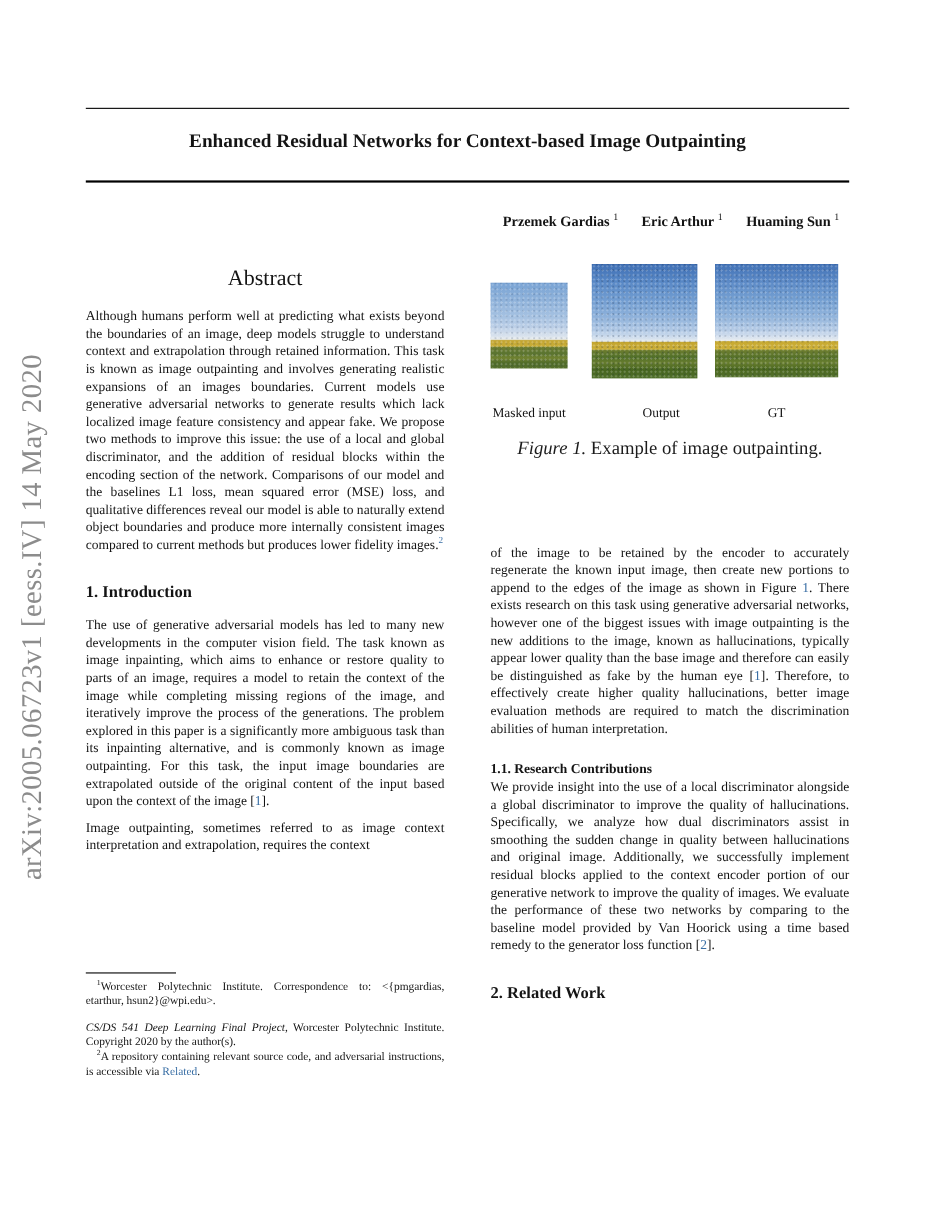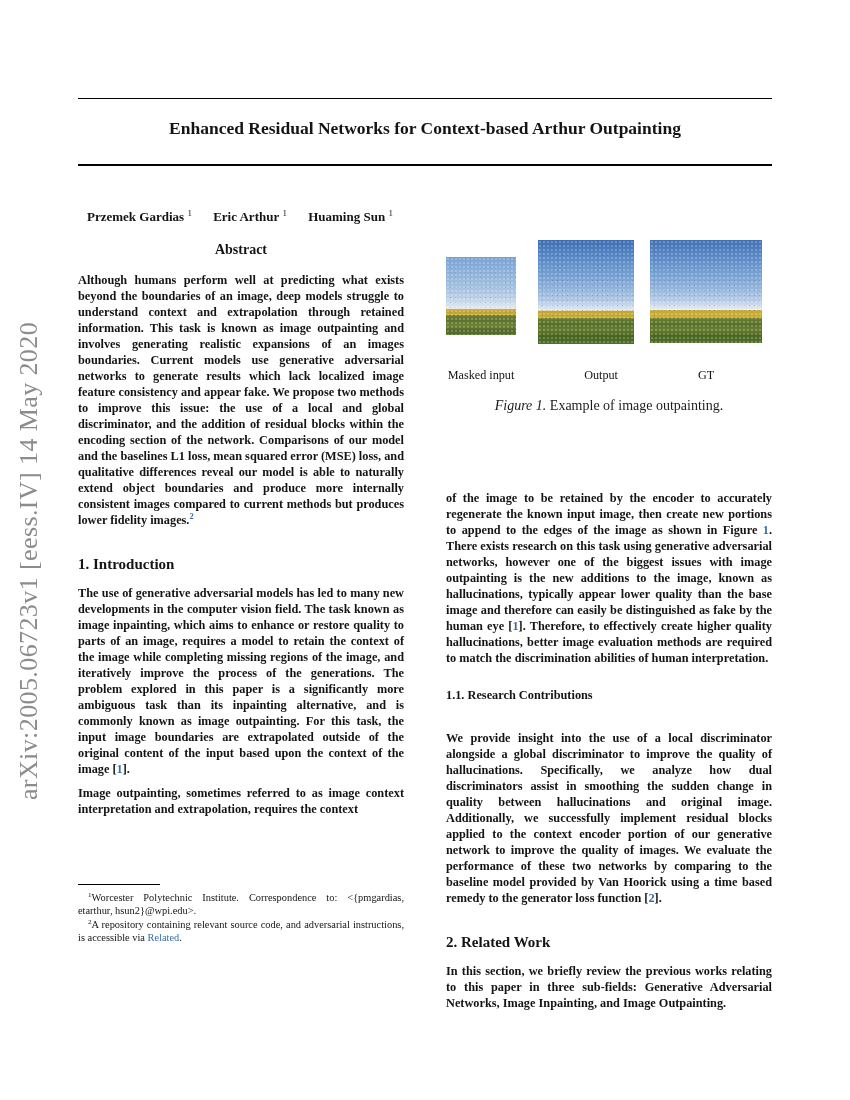--- a/index.html
+++ b/index.html
@@ -10,36 +10,36 @@
   }
   .arxiv-banner {
     position:absolute; left:-248px; top:545px; width:556px; height:32px;
     transform:rotate(-90deg); text-align:center; white-space:nowrap;
     font-size:26px; letter-spacing:0.4px; color:#8c8c8c;
   }
   .rule-top   { position:absolute; left:78px; top:98px;  width:694px; border-top:1.4px solid #000; }
   .paper-title{ position:absolute; left:78px; top:118px; width:694px; text-align:center;
                 font-size:17.5px; font-weight:bold; }
   .rule-thick { position:absolute; left:78px; top:164px; width:694px; border-top:2.6px solid #000; }
-  .authors    { position:absolute; left:78px; top:193px; width:694px; text-align:left;
-                font-size:13px; font-weight:bold;margin-top:16px; }
+  .authors    { position:absolute; left:78px; top:193px; width:694px; text-align:right;
+                font-size:13px; font-weight:bold; }
   .authors .author { margin:0 9px; }
   .authors sup { font-weight:normal; font-size:9px; }
 
   .col-left  { position:absolute; left:78px;  top:240px; width:326px; }
   .col-right { position:absolute; left:446px; top:240px; width:326px; }
 
-  .abstract-heading { text-align:center; font-size:14px; font-weight:bold; margin:2px 0 14px 0; }
+  .abstract-heading { text-align:center; font-size:20px; font-weight:normal; margin:2px 0 14px 0; }
   .abstract-body {
     margin:0 26px 0 27px; text-align:justify; hyphens:auto;
     font-size:12.3px; line-height:16.5px;
   }
   .sec-heading  { font-size:15px; font-weight:bold; margin:28px 0 12px 0; }
-  .sub-heading  { font-size:12.3px; font-weight:bold; margin:22px 0 27px 0; }
-  p.body { margin:0; text-align:justify; hyphens:auto; font-size:12.3px; line-height:16px;font-weight:bold; }
+  .sub-heading  { font-size:12.3px; font-weight:bold; margin:22px 0 0 0; }
+  p.body { margin:0; text-align:justify; hyphens:auto; font-size:12.3px; line-height:16px; }
   p.body + p.body { margin-top:8px; }
 
   sup { font-size:0.68em; line-height:0; }
   .link { color:#3a6fa5; text-decoration:none; cursor:pointer; }
   .it { font-style:italic; }
 
   
   .figure-images { position:relative; height:104px; }
   .landscape {
     position:absolute;
@@ -74,37 +74,37 @@
       linear-gradient(to bottom,
         #4272b6 0%, #5b89c6 15%, #75a0d2 32%, #93b5dc 47%, #b5cbe6 58%, #d3dfee 64%, #e8ecef 67.5%,
         #c6a831 68.5%, #cfb23a 75%,
         #6f7f2f 76%, #567129 82%, #687e2e 87%, #4a671f 93%, #53702b 100%);
   }
   .figure-labels { position:relative; height:16px; margin-top:24px; font-size:12.2px; }
   .fig-label { position:absolute; text-align:center; }
   .fl-masked { left:-8px;  width:86px; }
   .fl-output { left:76px;  width:96px;text-align:right; }
   .fl-gt     { left:204px; width:112px;text-align:center; }
-  .figure-caption { margin-top:14px; text-align:center; font-size:14px; color:#1c1c1c; }
+  .figure-caption { margin-top:14px; text-align:center; font-size:17px; color:#1c1c1c; }
   .rc-p1 { margin-top:76px !important; }
 
   
   .footnote-block { position:absolute; left:78px; top:884px; width:326px; }
   .fn-rule { width:82px; border-top:1.1px solid #000; margin:0 0 6px 0; }
   .fn { margin:0; font-size:10.4px; line-height:13.4px; text-align:justify; }
   .fn.indent { text-indent:10px; }
   .fn-gap { margin-top:10px; }
 </style>
 </head>
 <body>
 
 <div class="arxiv-banner">arXiv:2005.06723v1  [eess.IV]  14 May 2020</div>
 
 <div class="rule-top"></div>
-<div class="paper-title">Enhanced Residual Networks for Context-based Arthur Outpainting</div>
+<div class="paper-title">Enhanced Residual Networks for Context-based Image Outpainting</div>
 <div class="rule-thick"></div>
 
 <div class="authors">
   <span class="author"><span>Przemek Gardias</span>&nbsp;<sup>1</sup></span>
   <span class="author"><span>Eric Arthur</span>&nbsp;<sup>1</sup></span>
   <span class="author"><span>Huaming Sun</span>&nbsp;<sup>1</sup></span>
 </div>
 
 <div class="col-left">
   <div class="abstract-heading">Abstract</div>
@@ -131,20 +131,20 @@
       <span class="it">Figure 1.</span><span> Example of image outpainting.</span>
     </div>
   </div>
 
   <p class="body rc-p1"><span>of the image to be retained by the encoder to accurately regenerate the known input image, then create new portions to append to the edges of the image as shown in Figure </span><span class="link">1</span><span>. There exists research on this task using generative adversarial networks, however one of the biggest issues with image outpainting is the new additions to the image, known as hallucinations, typically appear lower quality than the base image and therefore can easily be distinguished as fake by the human eye [</span><span class="link">1</span><span>]. Therefore, to effectively create higher quality hallucinations, better image evaluation methods are required to match the discrimination abilities of human interpretation.</span></p>
 
   <div class="sub-heading">1.1. Research Contributions</div>
   <p class="body"><span>We provide insight into the use of a local discriminator alongside a global discriminator to improve the quality of hallucinations. Specifically, we analyze how dual discriminators assist in smoothing the sudden change in quality between hallucinations and original image. Additionally, we successfully implement residual blocks applied to the context encoder portion of our generative network to improve the quality of images. We evaluate the performance of these two networks by comparing to the baseline model provided by Van Hoorick using a time based remedy to the generator loss function [</span><span class="link">2</span><span>].</span></p>
 
   <div class="sec-heading">2. Related Work</div>
-  <p class="body"><span>In this section, we briefly review the previous works relating to this paper in three sub-fields: Generative Adversarial Networks, Image Inpainting, and Image Outpainting.</span></p>
 </div>
 
 <div class="footnote-block">
   <div class="fn-rule"></div>
   <p class="fn indent"><sup>1</sup><span>Worcester Polytechnic Institute.   Correspondence to: &lt;{pmgardias, etarthur, hsun2}@wpi.edu&gt;.</span></p>
+  <p class="fn fn-gap"><span class="it">CS/DS 541 Deep Learning Final Project</span><span>, Worcester Polytechnic Institute. Copyright 2020 by the author(s).</span></p>
   <p class="fn indent"><sup>2</sup><span>A repository containing relevant source code, and adversarial instructions, is accessible via </span><span class="link">Related</span><span>.</span></p>
 </div>
 
 </body></html>

